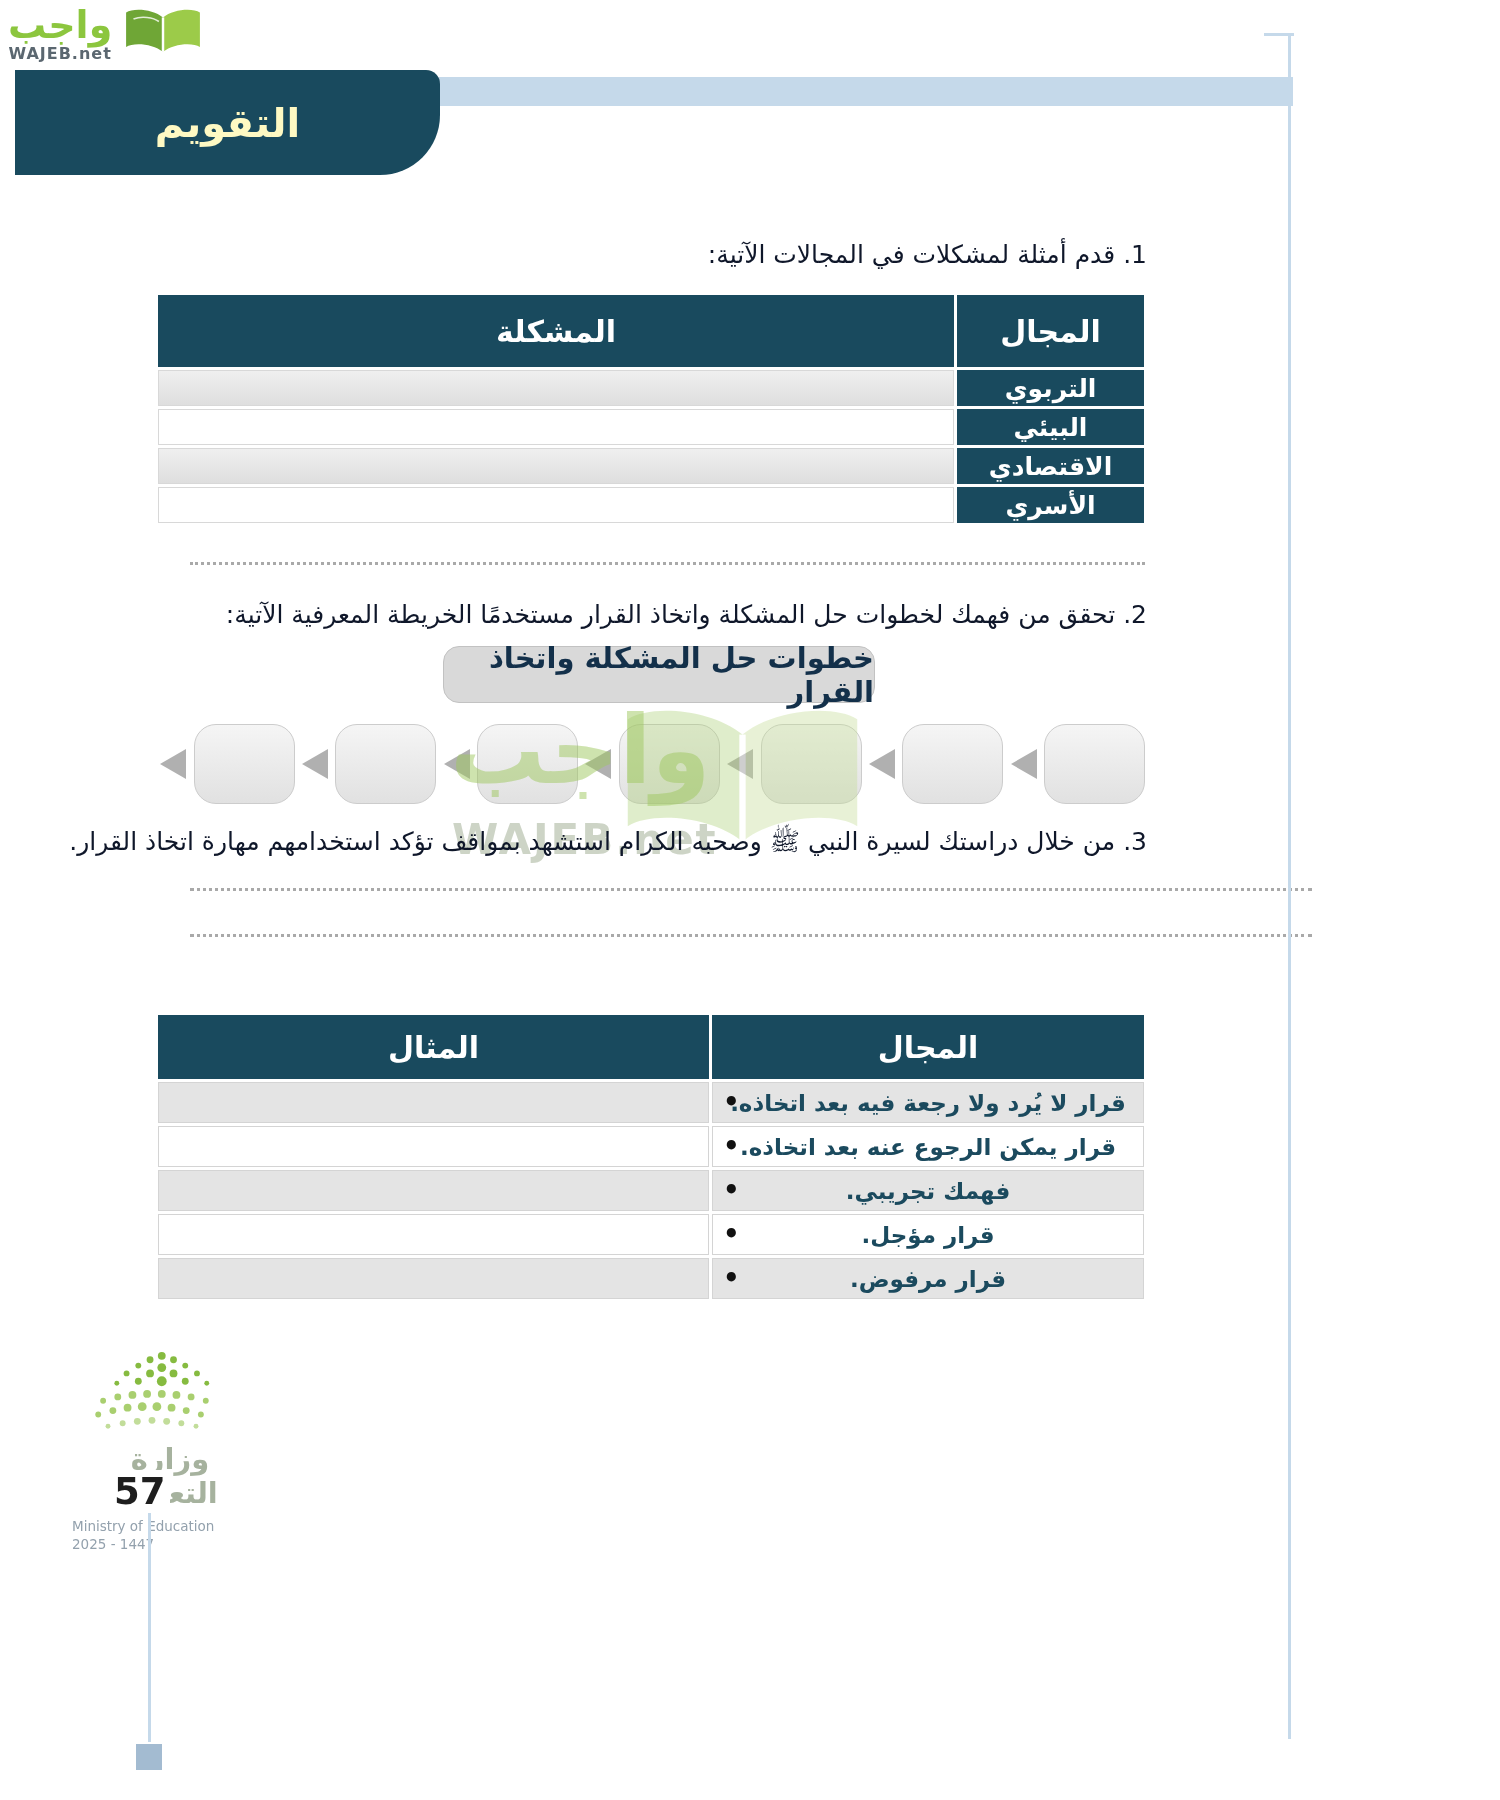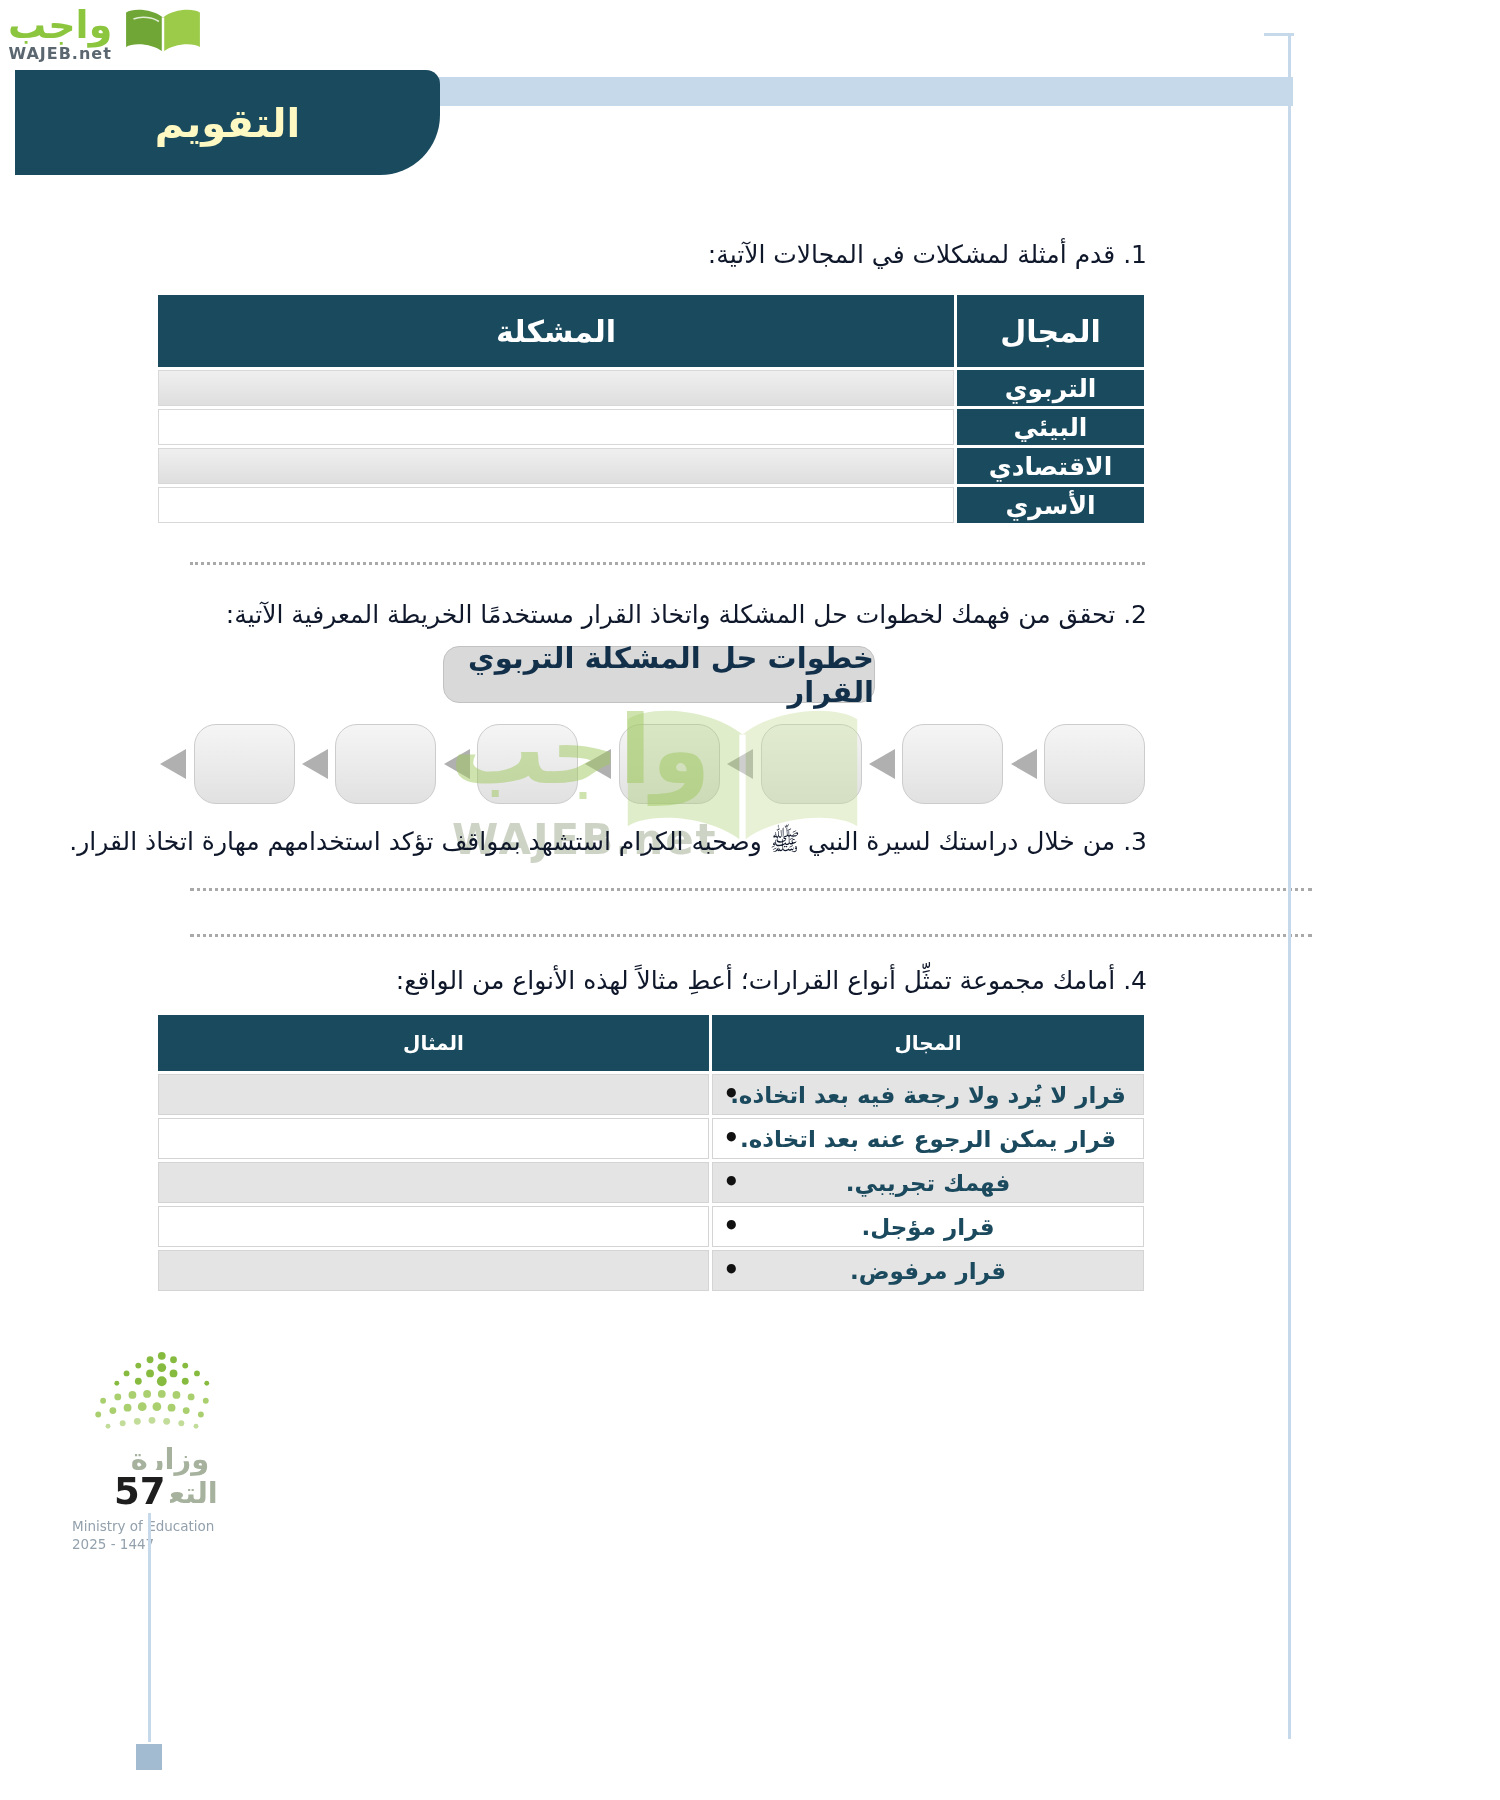--- a/index.html
+++ b/index.html
@@ -29,21 +29,21 @@
   
   table{position:absolute;border-collapse:separate;border-spacing:3px;direction:rtl;table-layout:fixed;}
   .tbl1{top:292px;left:155px;width:992px;}
   .tbl2{top:1012px;left:155px;width:992px;}
   th,td{padding:0;}
   .teal{background:#194a5e;color:#ffffff;font-weight:bold;text-align:center;vertical-align:middle;}
   .t1-head th{height:72px;font-size:30px;}
   .t1-field{height:34px;font-size:25px;}
   .answer-gray{background:linear-gradient(180deg,#efefef,#dedede);border:1px solid #d8d8d8;}
   .answer-white{background:#ffffff;border:1px solid #d8d8d8;}
-  .t2-head th{height:56px;font-size:20px;}
+  .t2-head th{height:64px;font-size:30px;}
   .t2-decision{position:relative;height:39px;text-align:center;vertical-align:middle;
                color:#1b4a5e;font-weight:bold;font-size:23px;border:1px solid #d4d4d4;}
   .t2-answer{height:39px;border:1px solid #d4d4d4;}
   .row-gray{background:#e4e4e4;}
   .row-white{background:#ffffff;}
   .bullet{position:absolute;left:10px;top:50%;transform:translateY(-52%);color:#111;font-size:26px;font-weight:bold;}
 
   
   .dots{position:absolute;height:0;border-top:3px dotted #a9a9a9;}
   .dots1{top:562px;left:190px;width:955px;}
@@ -134,21 +134,21 @@
       <td class="teal t1-field">الأسري</td>
       <td class="t1-field answer-white"></td>
     </tr>
   </tbody>
     </table>
 
   <div class="dots dots1"></div>
 
   <div class="q q2">2. تحقق من فهمك لخطوات حل المشكلة واتخاذ القرار مستخدمًا الخريطة المعرفية الآتية:</div>
 
-  <div class="flow-title">خطوات حل المشكلة التربوي القرار</div>
+  <div class="flow-title">خطوات حل المشكلة واتخاذ القرار</div>
 
   <div class="flow">
     <div class="fbox"></div>
     <div class="farrow"></div>
     <div class="fbox"></div>
     <div class="farrow"></div>
     <div class="fbox"></div>
     <div class="farrow"></div>
     <div class="fbox"></div>
     <div class="farrow"></div>
@@ -169,21 +169,20 @@
       </svg>
     </span>
     <span class="wm-ar">واجب</span>
     <span class="wm-en">WAJEB.net</span>
   </div>
 
   <div class="q q3">3. من خلال دراستك لسيرة النبي ﷺ وصحبه الكرام استشهد بمواقف تؤكد استخدامهم مهارة اتخاذ القرار.</div>
   <div class="dots dots2"></div>
   <div class="dots dots3"></div>
 
-  <div class="q q4">4. أمامك مجموعة تمثِّل أنواع القرارات؛ أعطِ مثالاً لهذه الأنواع من الواقع:</div>
 
   <table class="tbl2">
     <colgroup>
         <col style="width:432px">
         <col>
       </colgroup>
     <tbody>
         <tr class="t2-head">
       <th class="teal">المجال</th>
       <th class="teal">المثال</th>

